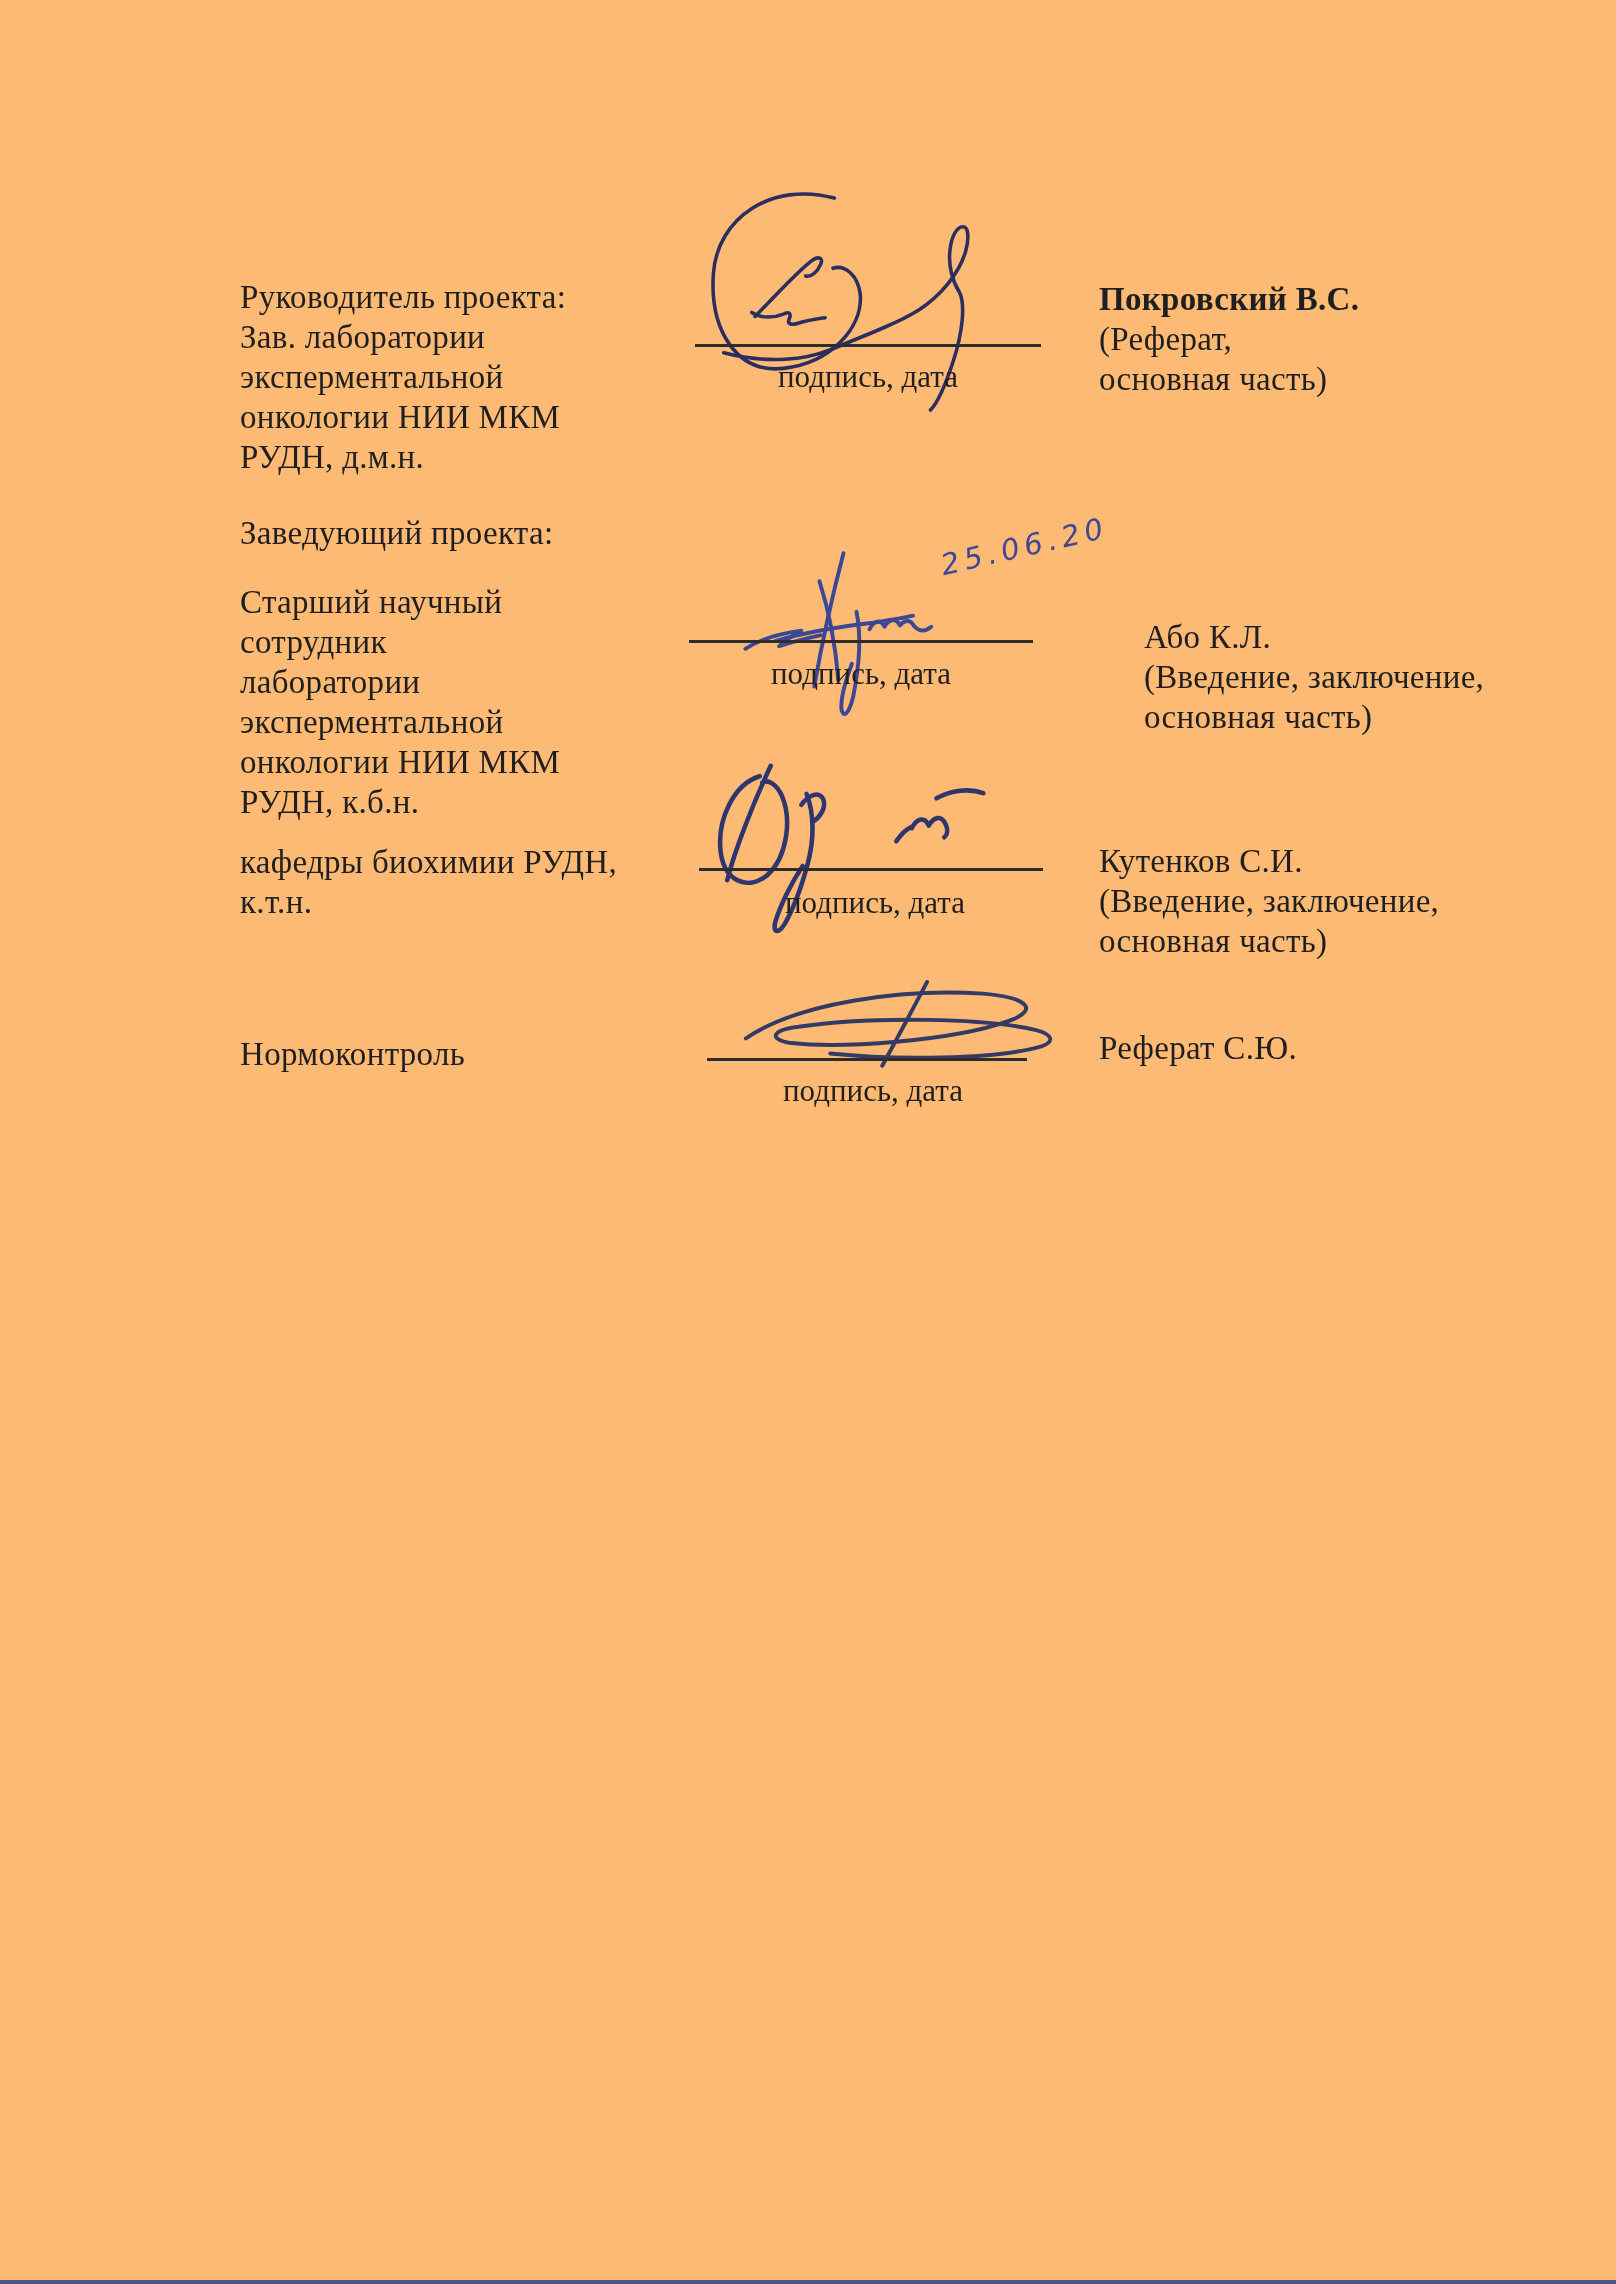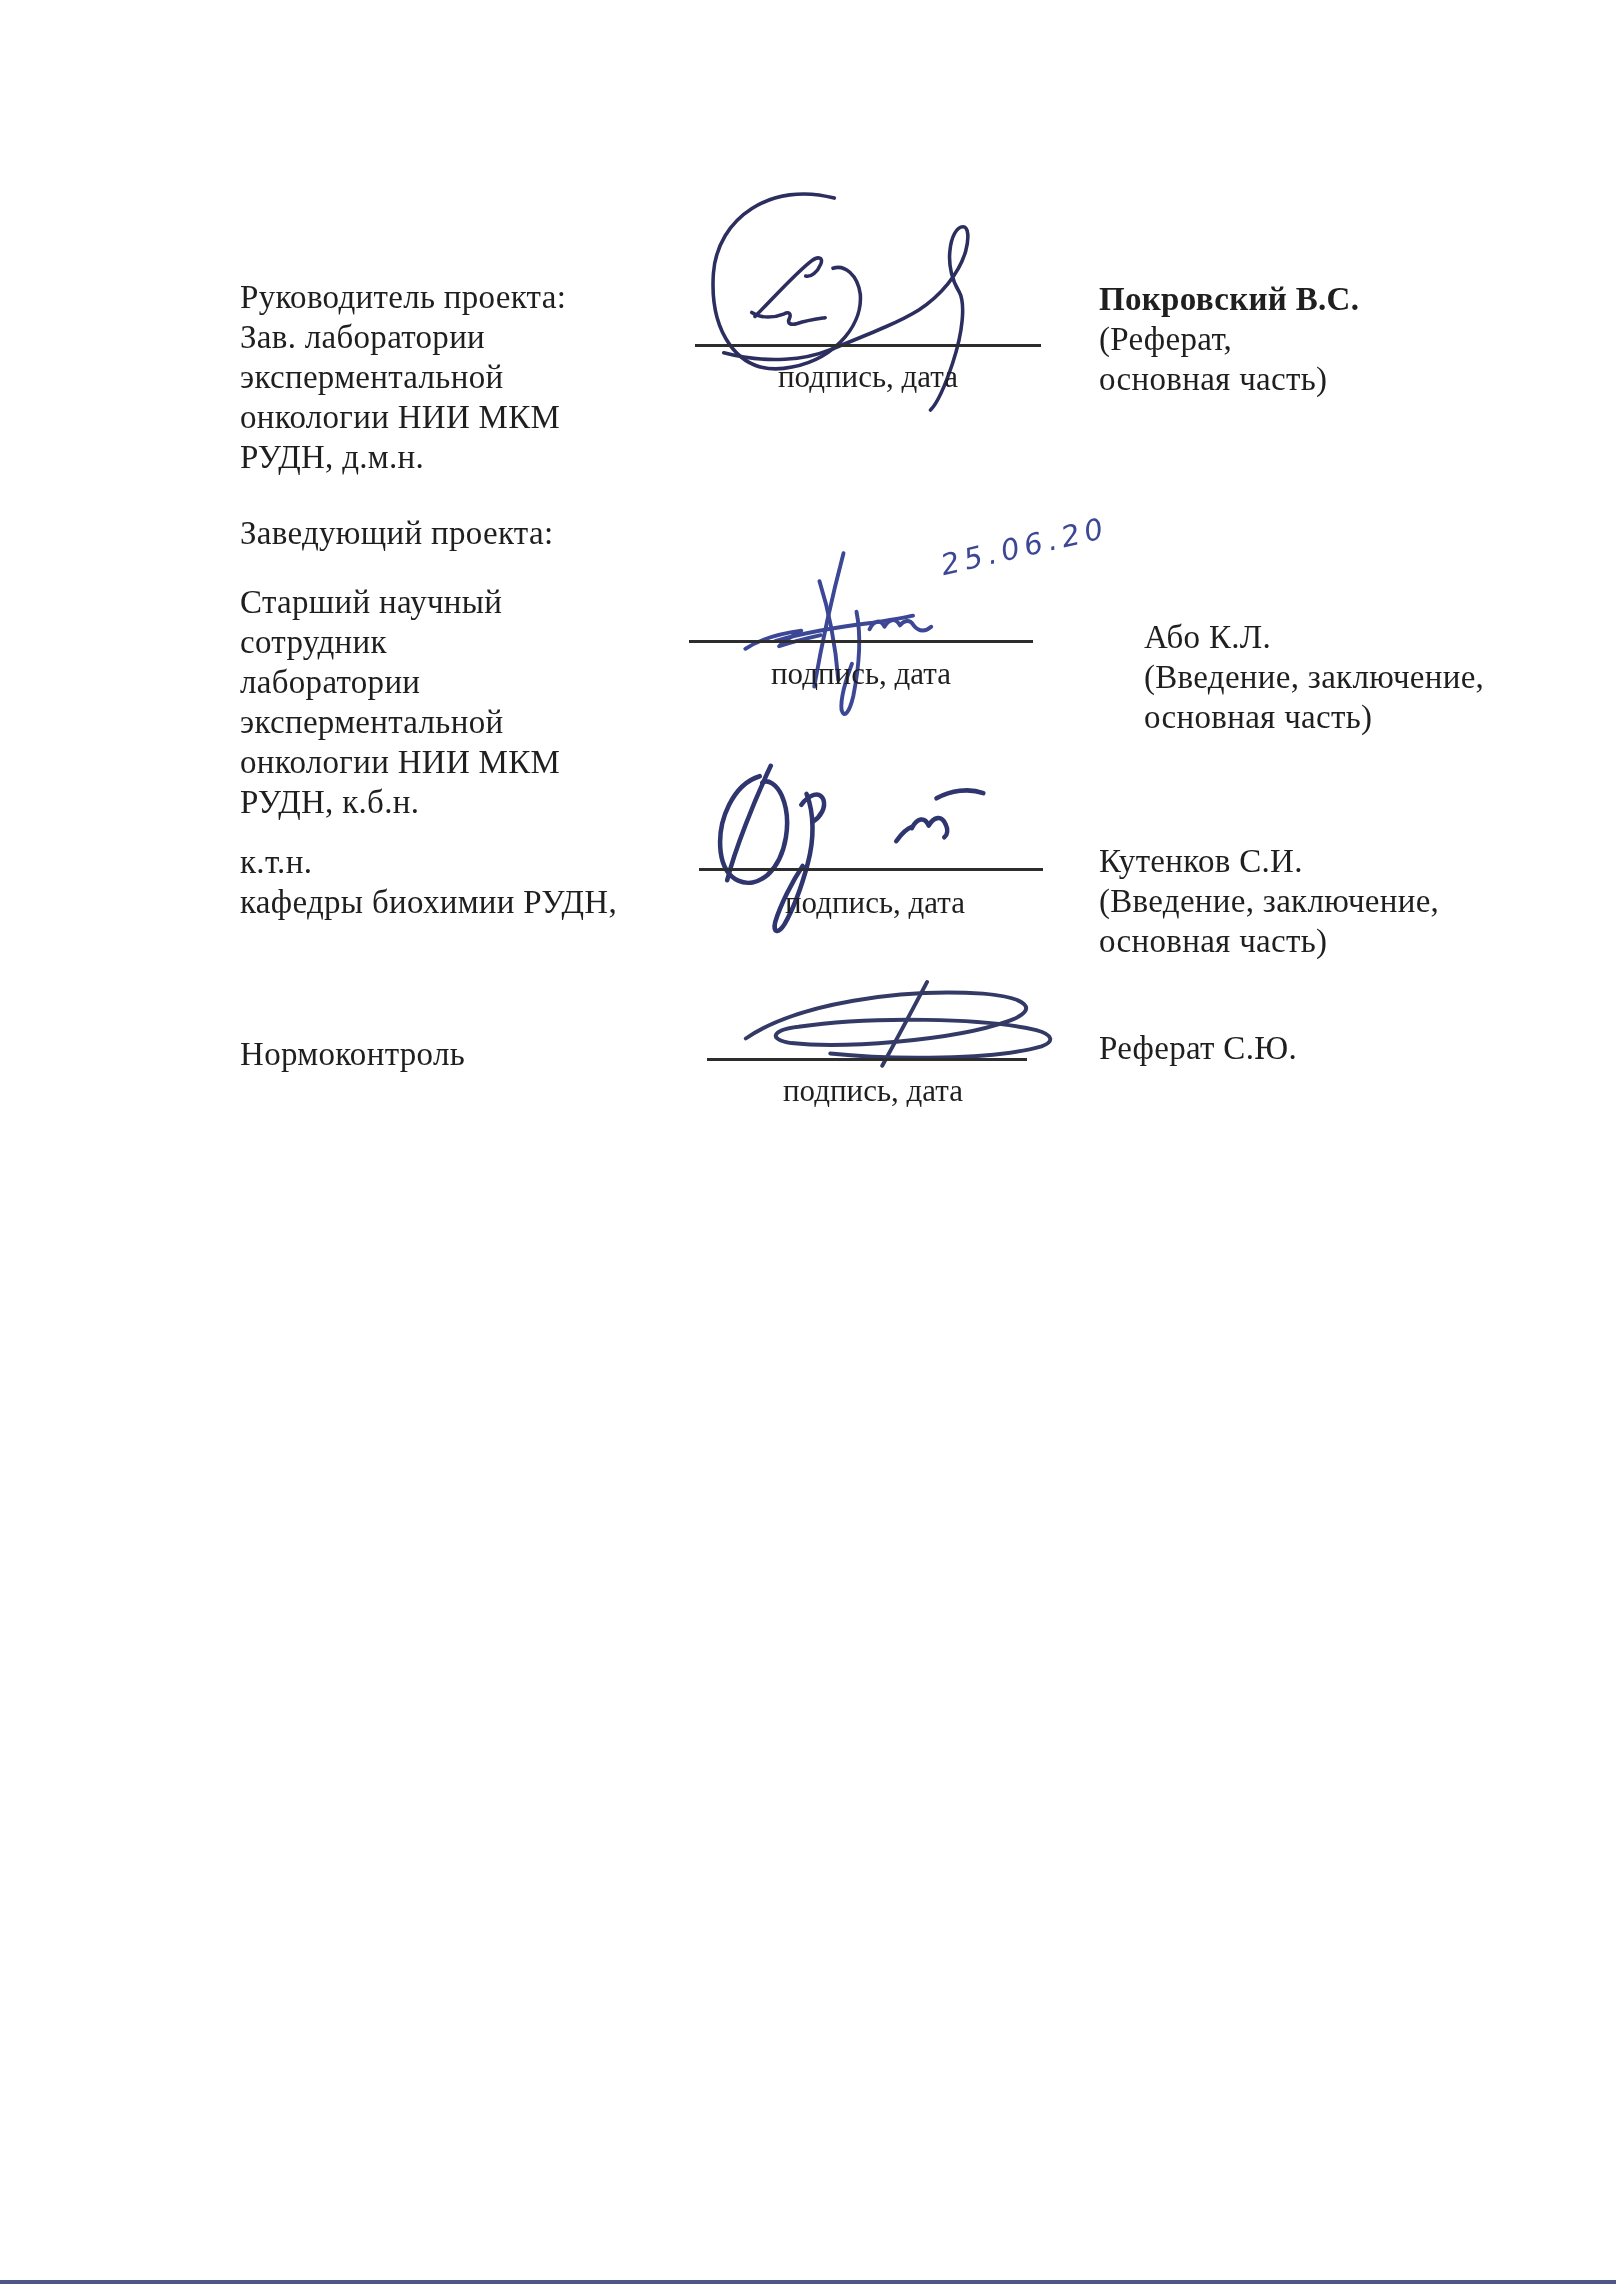--- a/index.html
+++ b/index.html
@@ -1,19 +1,19 @@
 <!DOCTYPE html>
 <html style="font-size:10.4px"><head>
 <meta charset="utf-8">
 <style>
   html,body{margin:0;padding:0;background:#e8e8e8;}
   .page{
     position:relative;
     width:1617px;height:2284px;
-    background:#ffffff;
+    background:#fdba74;
     font-family:"Liberation Serif", serif;
     color:#1f1f1f;
     overflow:hidden;
   }
   .tx{position:absolute;font-size:33px;line-height:40px;letter-spacing:0.3px;white-space:nowrap;}
   .bold{font-weight:bold;}
   
   .b1{left:240px;top:277px;}
   .heading{left:240px;top:513px;}
   .b2{left:240px;top:582px;}
@@ -107,22 +107,22 @@
   <div class="rule rule2"></div>
   <div class="cap cap2">подпись, дата</div>
 
   <div class="tx r2">
     <div>Або К.Л.</div>
     <div>(Введение, заключение,</div>
     <div>основная часть)</div>
   </div>
 
   <div class="tx b3">
+    <div>кафедры биохимии РУДН,</div>
     <div>к.т.н.</div>
-    <div>кафедры биохимии РУДН,</div>
   </div>
 
   <svg class="sig sig3" viewBox="0 0 460 300" aria-hidden="true">
     <path d="M78,28 C38,40 12,95 18,145 C24,190 60,205 90,180 C120,152 128,95 112,58 C104,40 90,32 82,38"></path>
     <path d="M95,12 C70,65 40,140 28,188"></path>
     <path d="M150,55 C162,85 162,125 152,162 C144,192 132,228 116,256 C106,272 98,268 102,252 C110,226 128,190 144,166"></path>
     <path d="M142,72 C154,56 170,50 176,64 C180,76 172,90 160,98"></path>
     <path d="M288,128 C298,114 306,108 312,106"></path>
     <path d="M312,108 C320,92 332,90 338,104 C346,90 358,88 364,102 C368,110 367,118 362,122"></path>
     <path d="M350,62 C372,50 400,46 422,54"></path>

